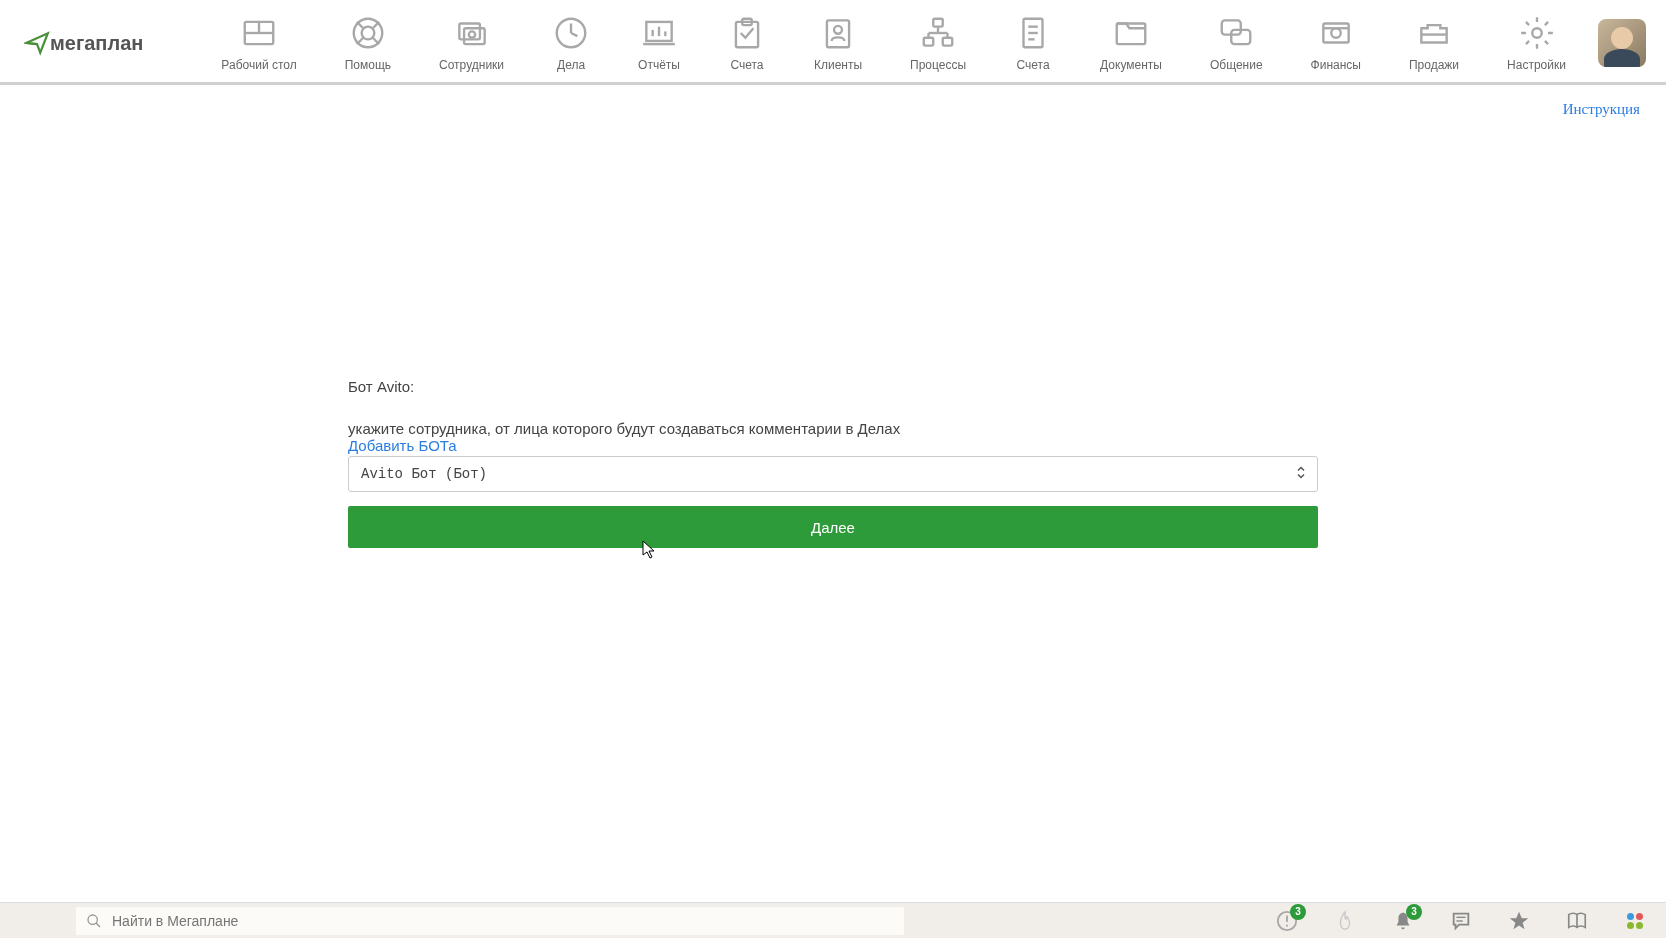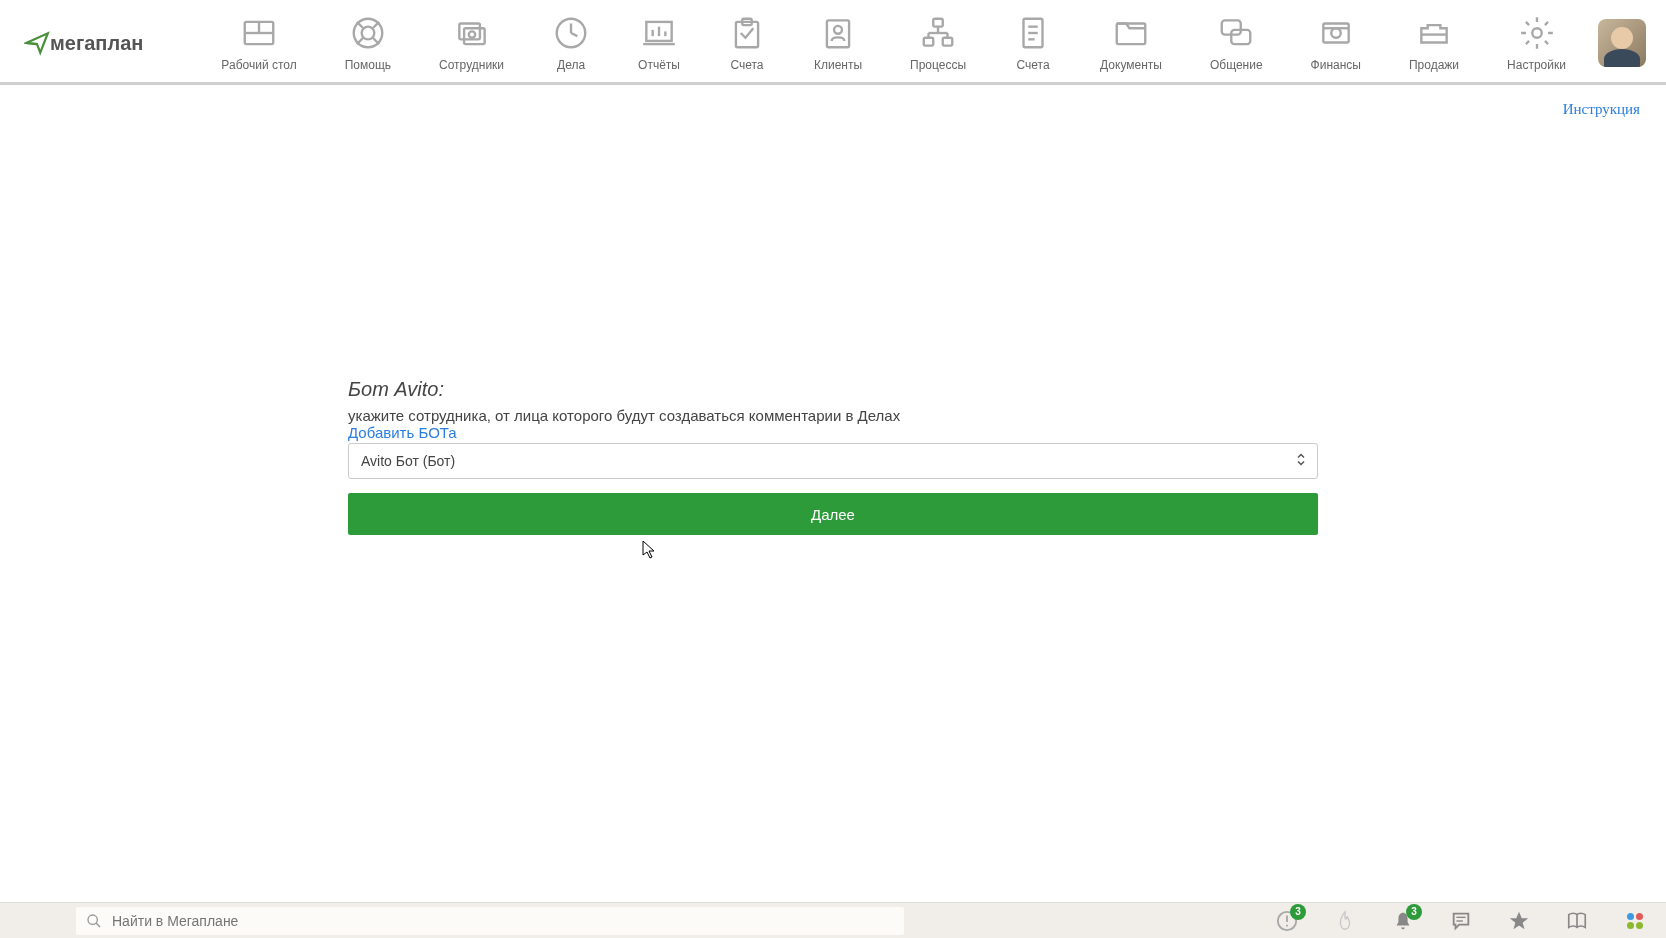--- a/index.html
+++ b/index.html
@@ -14,25 +14,25 @@
 .nav-icon svg { width: 38px; height: 38px; stroke: #a8a8a8; fill: none; stroke-width: 1.5; }
 .nav-label { font-size: 12px; color: #666; white-space: nowrap; }
 .avatar { width: 48px; height: 48px; border-radius: 8px; background: linear-gradient(135deg,#c9b79c,#8a7a5f); margin-left: auto; position: relative; overflow:hidden; }
 .avatar::after{content:"";position:absolute;width:22px;height:22px;border-radius:50%;background:#e8c9a8;top:8px;left:13px;}
 .avatar::before{content:"";position:absolute;width:36px;height:20px;border-radius:50% 50% 0 0;background:#3a4a5a;bottom:-2px;left:6px;}
 
 .sublink { text-align: right; padding: 16px 26px 0 0; font-family: Liberation Serif, serif; }
 .sublink a { color: #2b7de0; font-size: 15px; text-decoration: none; }
 
 .content { width: 970px; margin: 260px auto 0 auto; padding: 0 0 0 0; }
-.content-title { font-size: 20px; color: #444; margin-bottom: 6px; font-style: italic; }
+.content-title { font-size: 15px; color: #444; margin-bottom: 25px; }
 .content-sub { font-size: 15px; color: #444; margin-bottom: 0; }
 .add-link { color: #2b7de0; font-size: 15px; text-decoration: none; display: inline-block; margin-bottom: 2px; }
 .select-wrap { position: relative; width: 100%; margin-bottom: 14px; }
-.select-wrap select { width: 100%; height: 36px; border: 1px solid #ccc; border-radius: 3px; padding: 0 12px; font-size: 14px; color: #444; background: #fff; appearance: none; }
+.select-wrap select { width: 100%; height: 36px; border: 1px solid #ccc; border-radius: 3px; padding: 0 12px; font-size: 14px; color: #444; background: #fff; appearance: none; font-family: Liberation Mono, monospace; }
 .select-caret { position: absolute; right: 12px; top: 50%; transform: translateY(-50%); pointer-events: none; color:#555; font-size:12px; }
 .btn-next { width: 100%; height: 42px; background: #2d9b3a; color: #fff; border: none; font-size: 15px; cursor: pointer; border-radius: 2px; }
 
 .cursor { position: absolute; left: 642px; top: 540px; pointer-events:none; }
 .cursor svg { width: 14px; height: 20px; }
 
 .bottombar { position: absolute; bottom: 0; left: 0; right: 0; height: 36px; background: #f1eee9; border-top: 1px solid #ddd; display: flex; align-items: center; padding: 0 20px 0 76px; gap: 14px; }
 .phone-ic { position:absolute; left: 80px; bottom: 8px; color:#a8a8a8; }
 .search-wrap { position: relative; flex: 0 0 828px; height: 28px; }
 .search-wrap input { width: 100%; height: 28px; border: none; background: #fcfbf8; padding: 0 10px 0 36px; font-size: 14px; color: #666; border-radius: 2px; }

